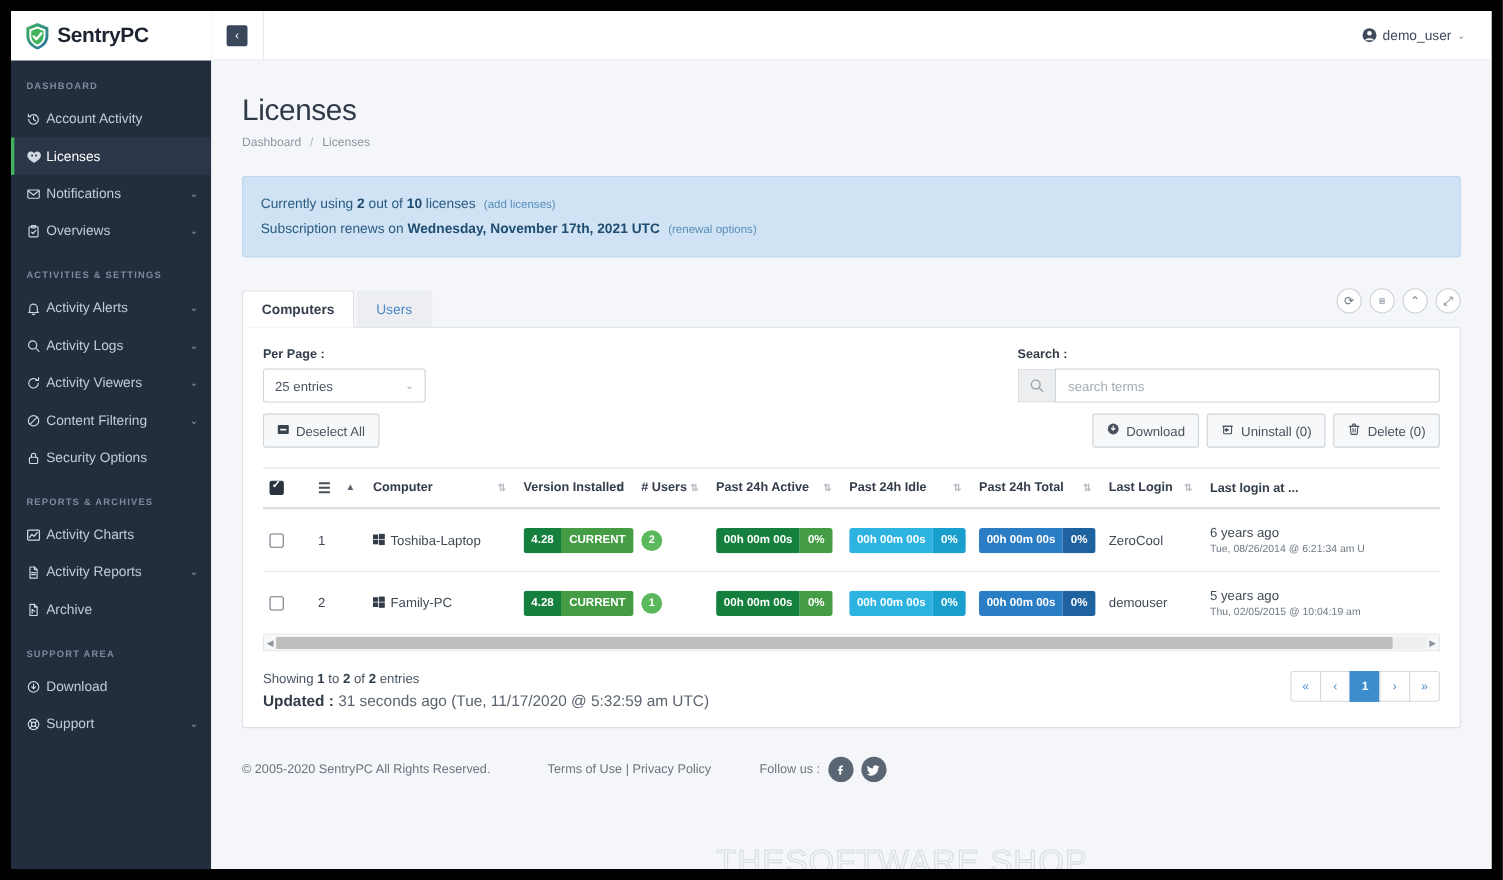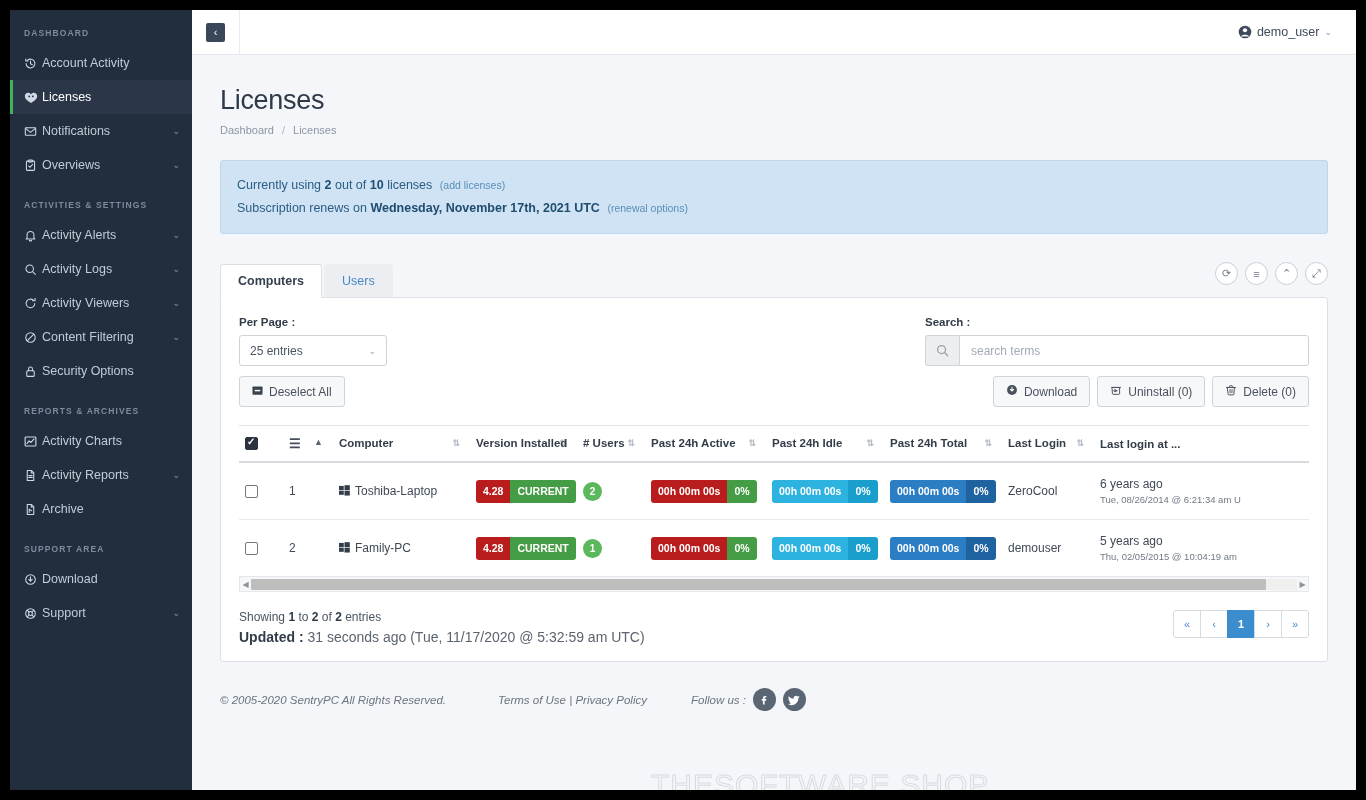--- a/index.html
+++ b/index.html
@@ -184,21 +184,21 @@
   .chk.checked:after {
     content: "✓"; color: #fff; font-size: 10px; position: absolute;
     left: 1px; top: -3px; line-height: 14px;
   }
   .win-ico { display: inline-block; margin-right: 5px; vertical-align: -1px; }
   .pill {
     display: inline-flex; border-radius: 3px; overflow: hidden;
     font-size: 10.5px; font-weight: bold; color: #fff; line-height: 1;
   }
   .pill span { padding: 6px 7px; white-space: nowrap; }
-  .pill .l { background: #b91c1c; }
+  .pill .l { background: #15803d; }
   .pill .r { background: #449d44; }
   .pill.blue-lt .l { background: #2cb3e0; }
   .pill.blue-lt .r { background: #1a9fcc; }
   .pill.blue-dk .l { background: #2b7dc4; }
   .pill.blue-dk .r { background: #1f62a0; }
   .dot-badge {
     display: inline-flex; align-items: center; justify-content: center;
     width: 19px; height: 19px; border-radius: 50%; background: #5cb85c;
     color: #fff; font-size: 10px; font-weight: bold;
   }
@@ -232,21 +232,21 @@
     display: flex; align-items: center; justify-content: center;
     margin-left: -1px; cursor: pointer;
   }
   .pg:first-child { border-radius: 3px 0 0 3px; margin-left: 0; }
   .pg:last-child { border-radius: 0 3px 3px 0; }
   .pg.active { background: #3c8dcd; border-color: #3c8dcd; color: #fff; font-weight: bold; }
 
   
   .footer {
     margin: 26px 28px 0 28px; display: flex; align-items: center;
-    font-size: 11.5px; color: #6b7480; gap: 0; font-style: italic;
+    font-size: 11.5px; color: #6b7480; gap: 0;
   }
   .f-copy { margin-right: 52px; }
   .f-links { margin-right: 44px; }
   .f-links a { color: #6b7480; text-decoration: none; }
   .f-follow { display: flex; align-items: center; gap: 7px; }
   .soc {
     width: 23px; height: 23px; border-radius: 50%; background: #5b6674;
     color: #fff; display: flex; align-items: center; justify-content: center;
     font-size: 12px; font-weight: bold; cursor: pointer;
   }
@@ -257,20 +257,37 @@
     color: transparent; -webkit-text-stroke: 1px rgba(150,158,168,0.30);
     pointer-events: none; z-index: 1; white-space: nowrap;
   }
 </style>
 </head>
 <body>
 
 <div class="page">
 
   <aside class="sidebar">
+    <div class="brand">
+      <span class="brand-logo">
+        <svg width="24" height="26" viewBox="0 0 24 26">
+          <defs>
+            <linearGradient id="shg" x1="0" y1="0" x2="1" y2="1">
+              <stop offset="0%" stop-color="#3fb45c"></stop>
+              <stop offset="100%" stop-color="#2d6fa8"></stop>
+            </linearGradient>
+          </defs>
+          <path d="M12 1 L22 5 V13 C22 19 17 23.5 12 25 C7 23.5 2 19 2 13 V5 Z" fill="url(#shg)"></path>
+          <path d="M12 4 L19.3 6.8 V13 C19.3 17.6 15.6 21.2 12 22.4 C8.4 21.2 4.7 17.6 4.7 13 V6.8 Z" fill="#fff"></path>
+          <path d="M12 6 L17.6 8.2 V13 C17.6 16.6 14.8 19.5 12 20.5 C9.2 19.5 6.4 16.6 6.4 13 V8.2 Z" fill="#3fb45c"></path>
+          <path d="M8.6 13.1 L11.1 15.6 L15.6 10.3" stroke="#fff" stroke-width="2.1" fill="none" stroke-linecap="round" stroke-linejoin="round"></path>
+        </svg>
+      </span>
+      <span class="brand-text">SentryPC</span>
+    </div>
     <nav id="nav-root">
         <div class="nav-section">DASHBOARD</div>
         <div class="nav-item">
           <span class="nav-ico">
             <svg width="13" height="13" viewBox="0 0 16 16" fill="none" stroke="#cfd8e3" stroke-width="1.3" stroke-linecap="round" stroke-linejoin="round">
               <path d="M2.6 8a5.4 5.4 0 1 0 1.6-3.8"></path>
               <polyline points="2.2,2.4 2.2,5 4.8,5"></polyline>
               <polyline points="8,5 8,8.3 10.3,9.6"></polyline>
             </svg>
           </span>

